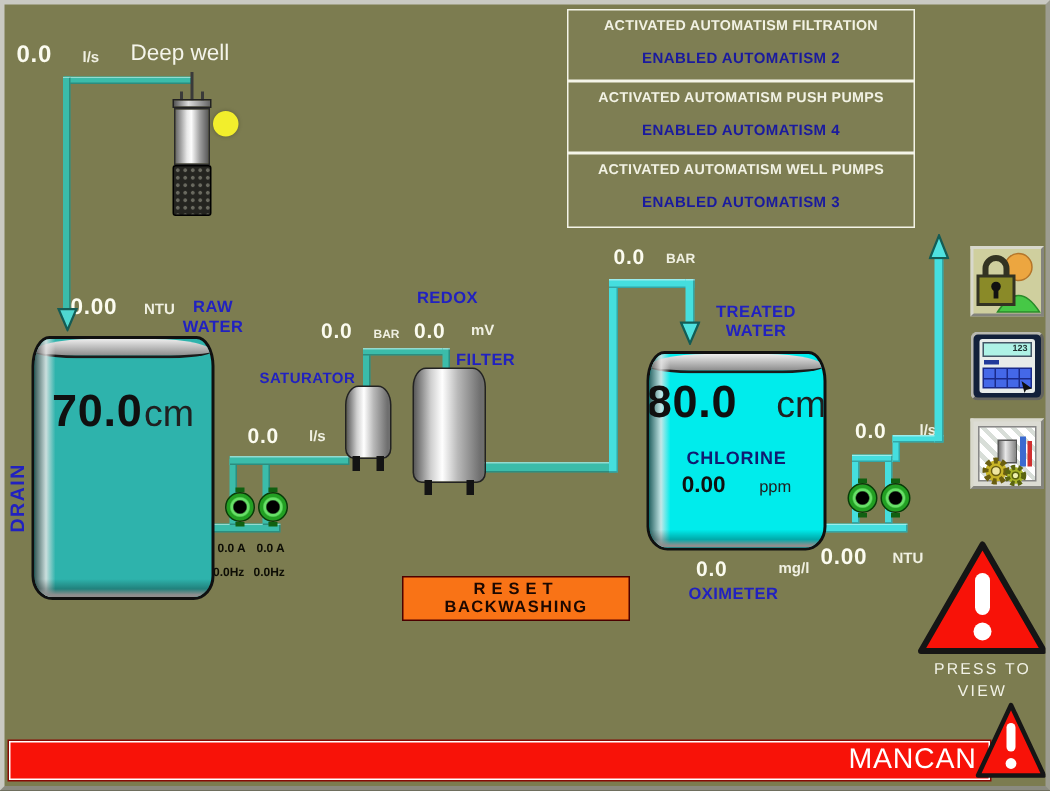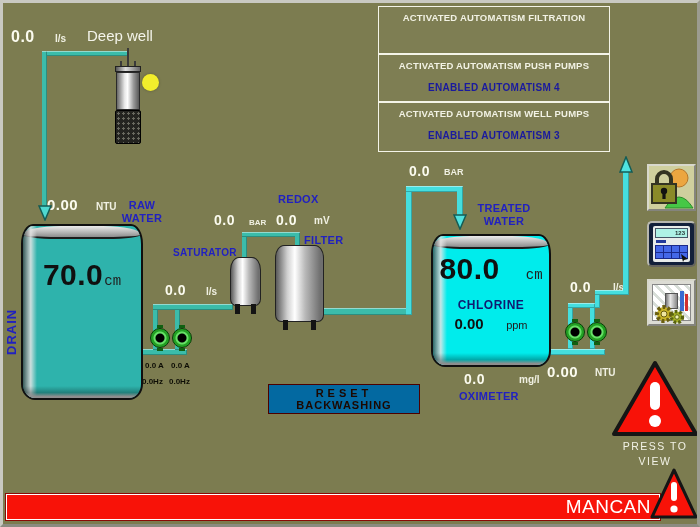--- a/index.html
+++ b/index.html
@@ -26,32 +26,32 @@
   .statusbox{position:absolute;left:0;width:232px;border:1px solid #f4f4e8;background:rgba(255,255,255,0.02);}
   .statusbox .l1{margin-top:5px;text-align:center;color:#f2f2e4;font-size:9.5px;font-weight:bold;letter-spacing:.2px;}
   .statusbox .l2{margin-top:11px;text-align:center;color:#1a1a9e;font-size:10px;font-weight:bold;letter-spacing:.3px;}
   
   .tank{position:absolute;border:2px solid #101010;border-radius:12px 12px 14px 14px/20px 20px 16px 16px;overflow:hidden;z-index:2;}
   .tank .cap{position:absolute;top:0;left:0;right:0;height:13px;background:linear-gradient(180deg,#ededed,#8d8d8d);border-bottom:2px solid #1b1b1b;border-radius:50% 50% 45% 45%/100% 100% 55% 55%;}
   .tank .shade-l{position:absolute;top:0;bottom:0;left:0;width:14px;background:linear-gradient(90deg,rgba(60,60,60,.75),rgba(230,230,230,.85) 55%,rgba(230,230,230,0));}
   .tank .shade-b{position:absolute;left:0;right:0;bottom:0;height:12px;background:linear-gradient(180deg,rgba(0,0,0,0),rgba(0,0,0,.28) 55%,#8e8e8e 88%);}
   .lvl{position:absolute;width:100%;display:flex;justify-content:center;align-items:baseline;z-index:3;}
   .lvl .num{color:#101010;font-weight:bold;font-size:30px;letter-spacing:.5px;}
-  .lvl .u{color:#202020;font-size:14px;margin-left:1px;font-family:Liberation Mono, monospace;}
+  .lvl .u{color:#202020;font-size:25px;margin-left:1px;}
   
   .vessel{position:absolute;background:linear-gradient(90deg,#5a5a5a,#cfcfcf 24%,#ffffff 40%,#b9b9b9 62%,#6f6f6f 94%);border:1px solid #222;border-radius:9px 9px 6px 6px/13px 13px 7px 7px;z-index:2;}
   .vessel .leg{position:absolute;bottom:-9px;width:5px;height:10px;background:#141414;}
   
   .pump{position:absolute;width:20px;height:20px;border-radius:50%;z-index:3;
     background:radial-gradient(circle at 50% 50%, #000 0 4px, #67e067 5px 6px, #23a023 7px 10px);
     border:1px solid #083c08;}
   .pump::before,.pump::after{content:"";position:absolute;left:6px;width:6px;height:3px;background:#116011;}
   .pump::before{top:-4px;} .pump::after{bottom:-4px;}
   
-  .reset{position:absolute;left:265px;top:381px;width:152px;height:30px;background:#0369a1;border:1px solid #4d0000;
+  .reset{position:absolute;left:265px;top:381px;width:152px;height:30px;background:#f97316;border:1px solid #4d0000;
     display:flex;flex-direction:column;justify-content:center;align-items:center;cursor:pointer;}
   .reset .r1{color:#1c0800;font-weight:bold;font-size:11px;letter-spacing:4px;}
   .reset .r2{color:#1c0800;font-weight:bold;font-size:11px;letter-spacing:1px;}
   
   .iconbtn{position:absolute;left:644px;width:49px;border:2px outset #d8d8cc;background:#cfcf9e;cursor:pointer;z-index:2;}
   
   .banner{position:absolute;left:3px;top:491px;width:654px;height:26px;background:#f81208;border:1px solid #ffffff;
     box-shadow:0 0 0 1px #8a0a04;display:flex;align-items:center;justify-content:flex-end;padding-right:8px;z-index:5;cursor:pointer;}
   .banner span{color:#ffffff;font-size:19px;letter-spacing:.5px;}
   .rot{writing-mode:vertical-rl;transform:rotate(180deg);color:#2121c0;font-weight:bold;font-size:13px;letter-spacing:1px;}
@@ -78,20 +78,21 @@
     <div class="abs" style="left:19px;top:13px;width:2px;height:6px;background:#3a3a3a;"></div>
     <div class="abs" style="left:0;top:18px;width:26px;height:6px;background:linear-gradient(90deg,#555,#ddd 40%,#666);border:1px solid #222;"></div>
     <div class="abs" style="left:1px;top:24px;width:24px;height:38px;background:linear-gradient(90deg,#676767,#e9e9e9 35%,#fdfdfd 48%,#9a9a9a 75%,#585858);border:1px solid #2a2a2a;"></div>
     <div class="abs" style="left:0;top:62px;width:26px;height:34px;background:#242420;background-image:radial-gradient(#6a6a60 1px,transparent 1.4px);background-size:5px 5px;border:1px solid #000;border-radius:2px;"></div>
   </div>
   <div class="abs" style="left:139px;top:71px;width:17px;height:17px;border-radius:50%;background:#f2ee2c;box-shadow:0 0 3px rgba(0,0,0,.25);z-index:2;"></div>
 
   <div class="abs" style="left:375px;top:3px;width:232px;height:146px;">
     <div class="statusbox" style="top:0;height:48px;">
       <div class="l1">ACTIVATED AUTOMATISM FILTRATION</div>
+      <div class="l2">ENABLED AUTOMATISM 2</div>
     </div>
     <div class="statusbox" style="top:48px;height:48px;">
       <div class="l1">ACTIVATED AUTOMATISM PUSH PUMPS</div>
       <div class="l2">ENABLED AUTOMATISM 4</div>
     </div>
     <div class="statusbox" style="top:96px;height:50px;">
       <div class="l1">ACTIVATED AUTOMATISM WELL PUMPS</div>
       <div class="l2">ENABLED AUTOMATISM 3</div>
     </div>
   </div>

